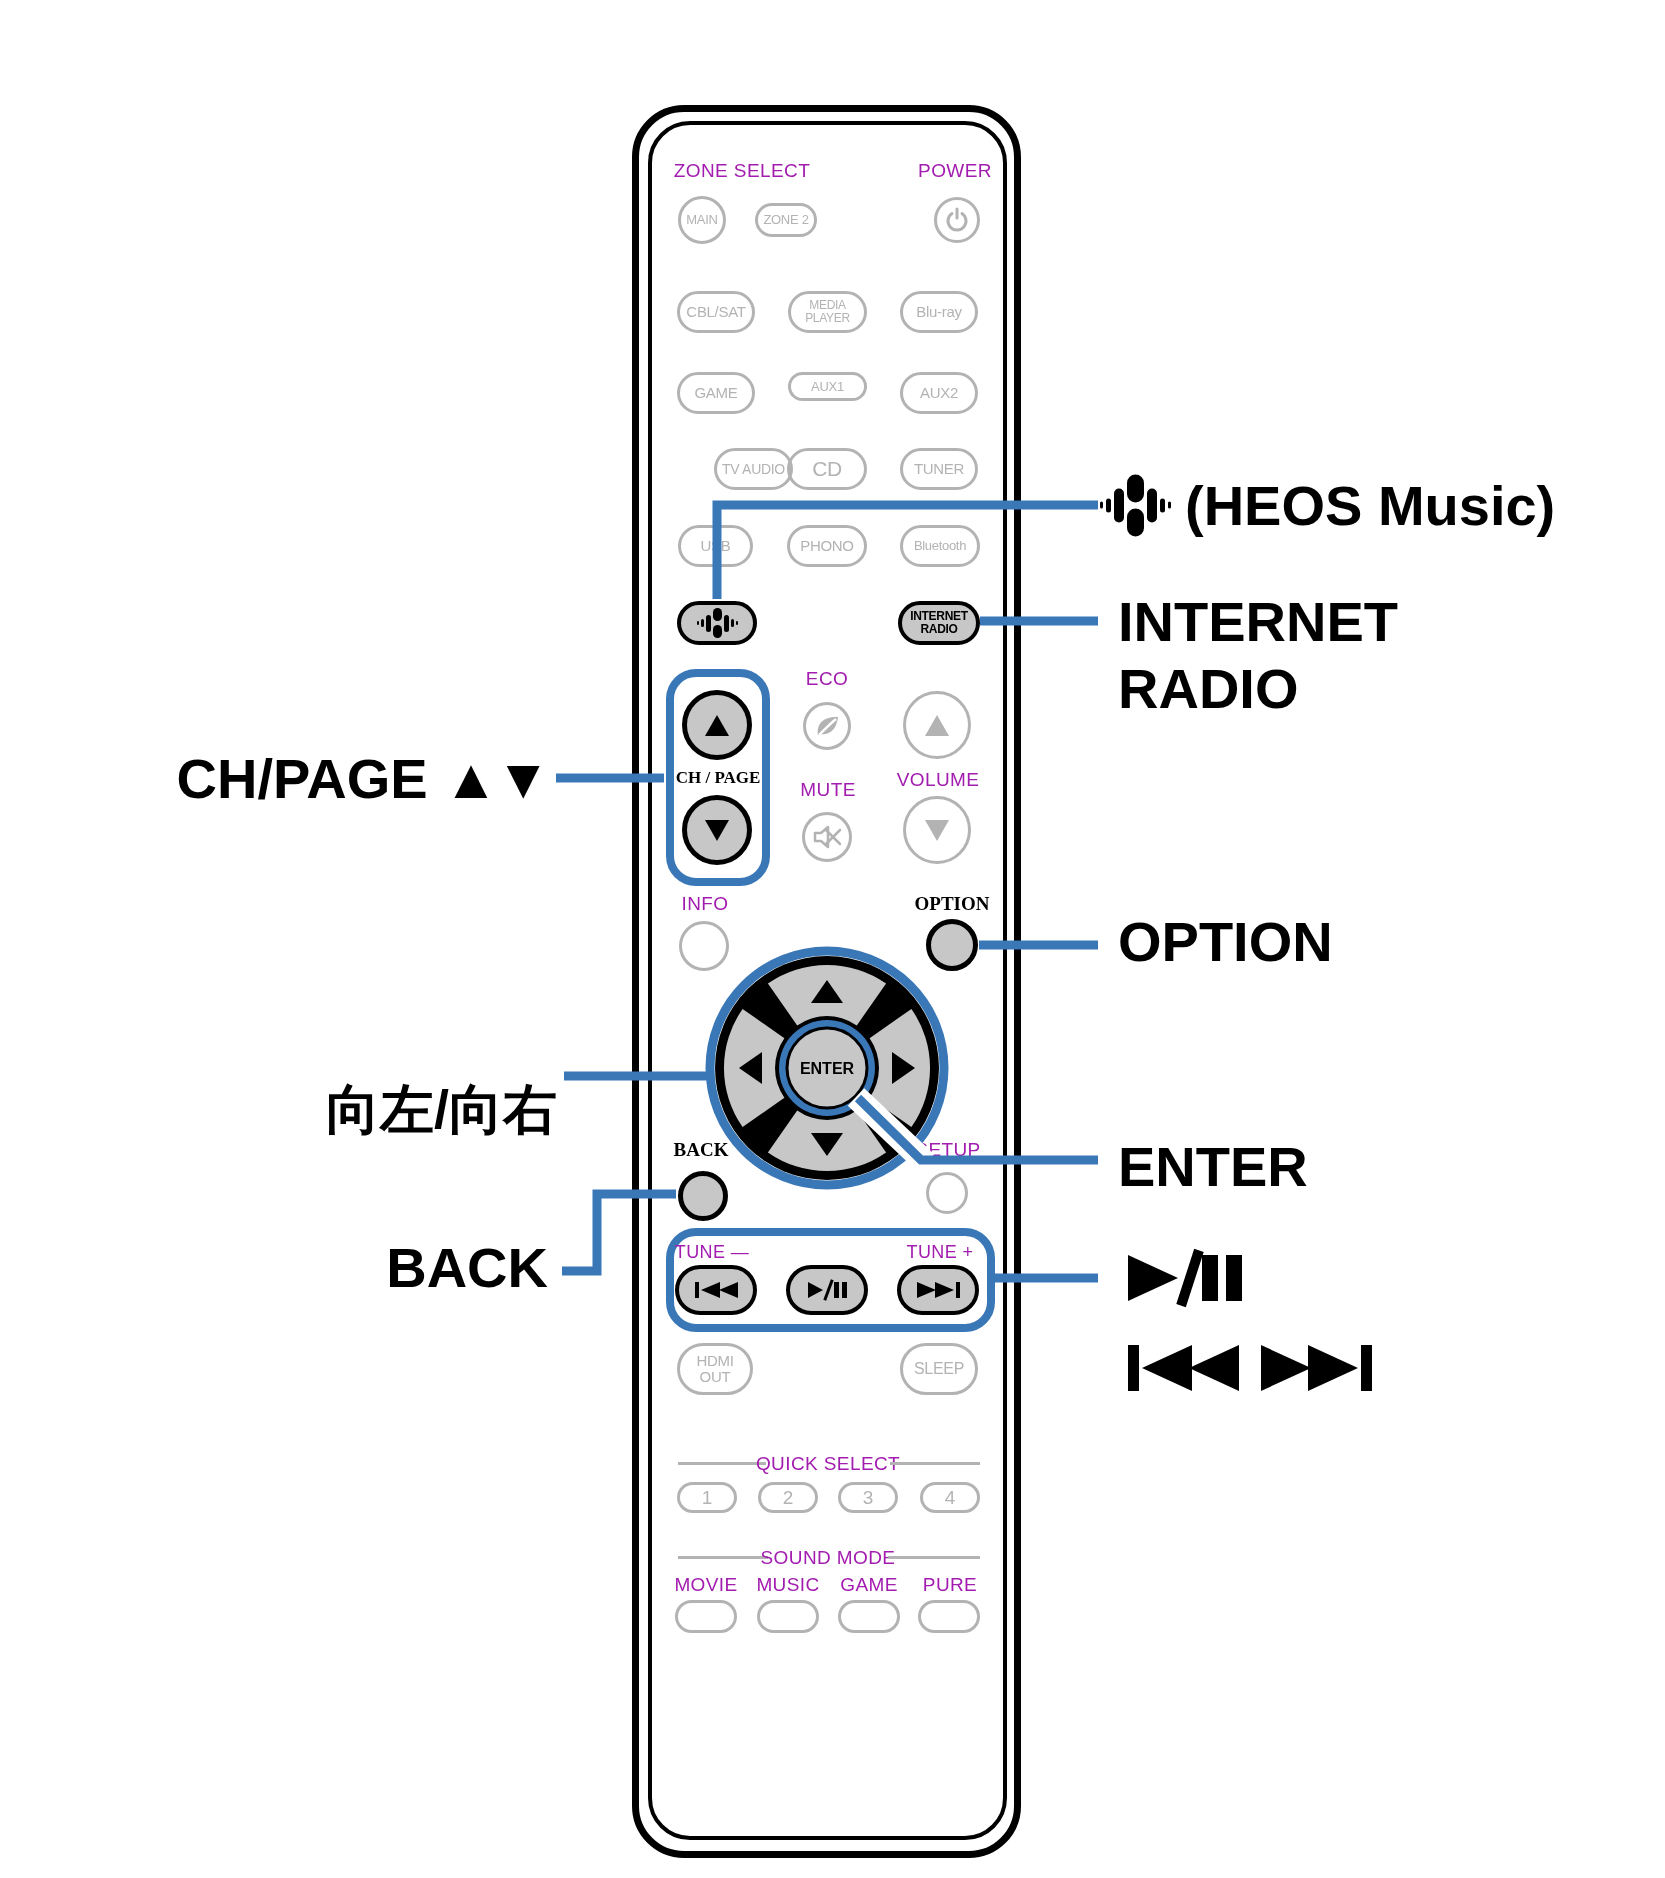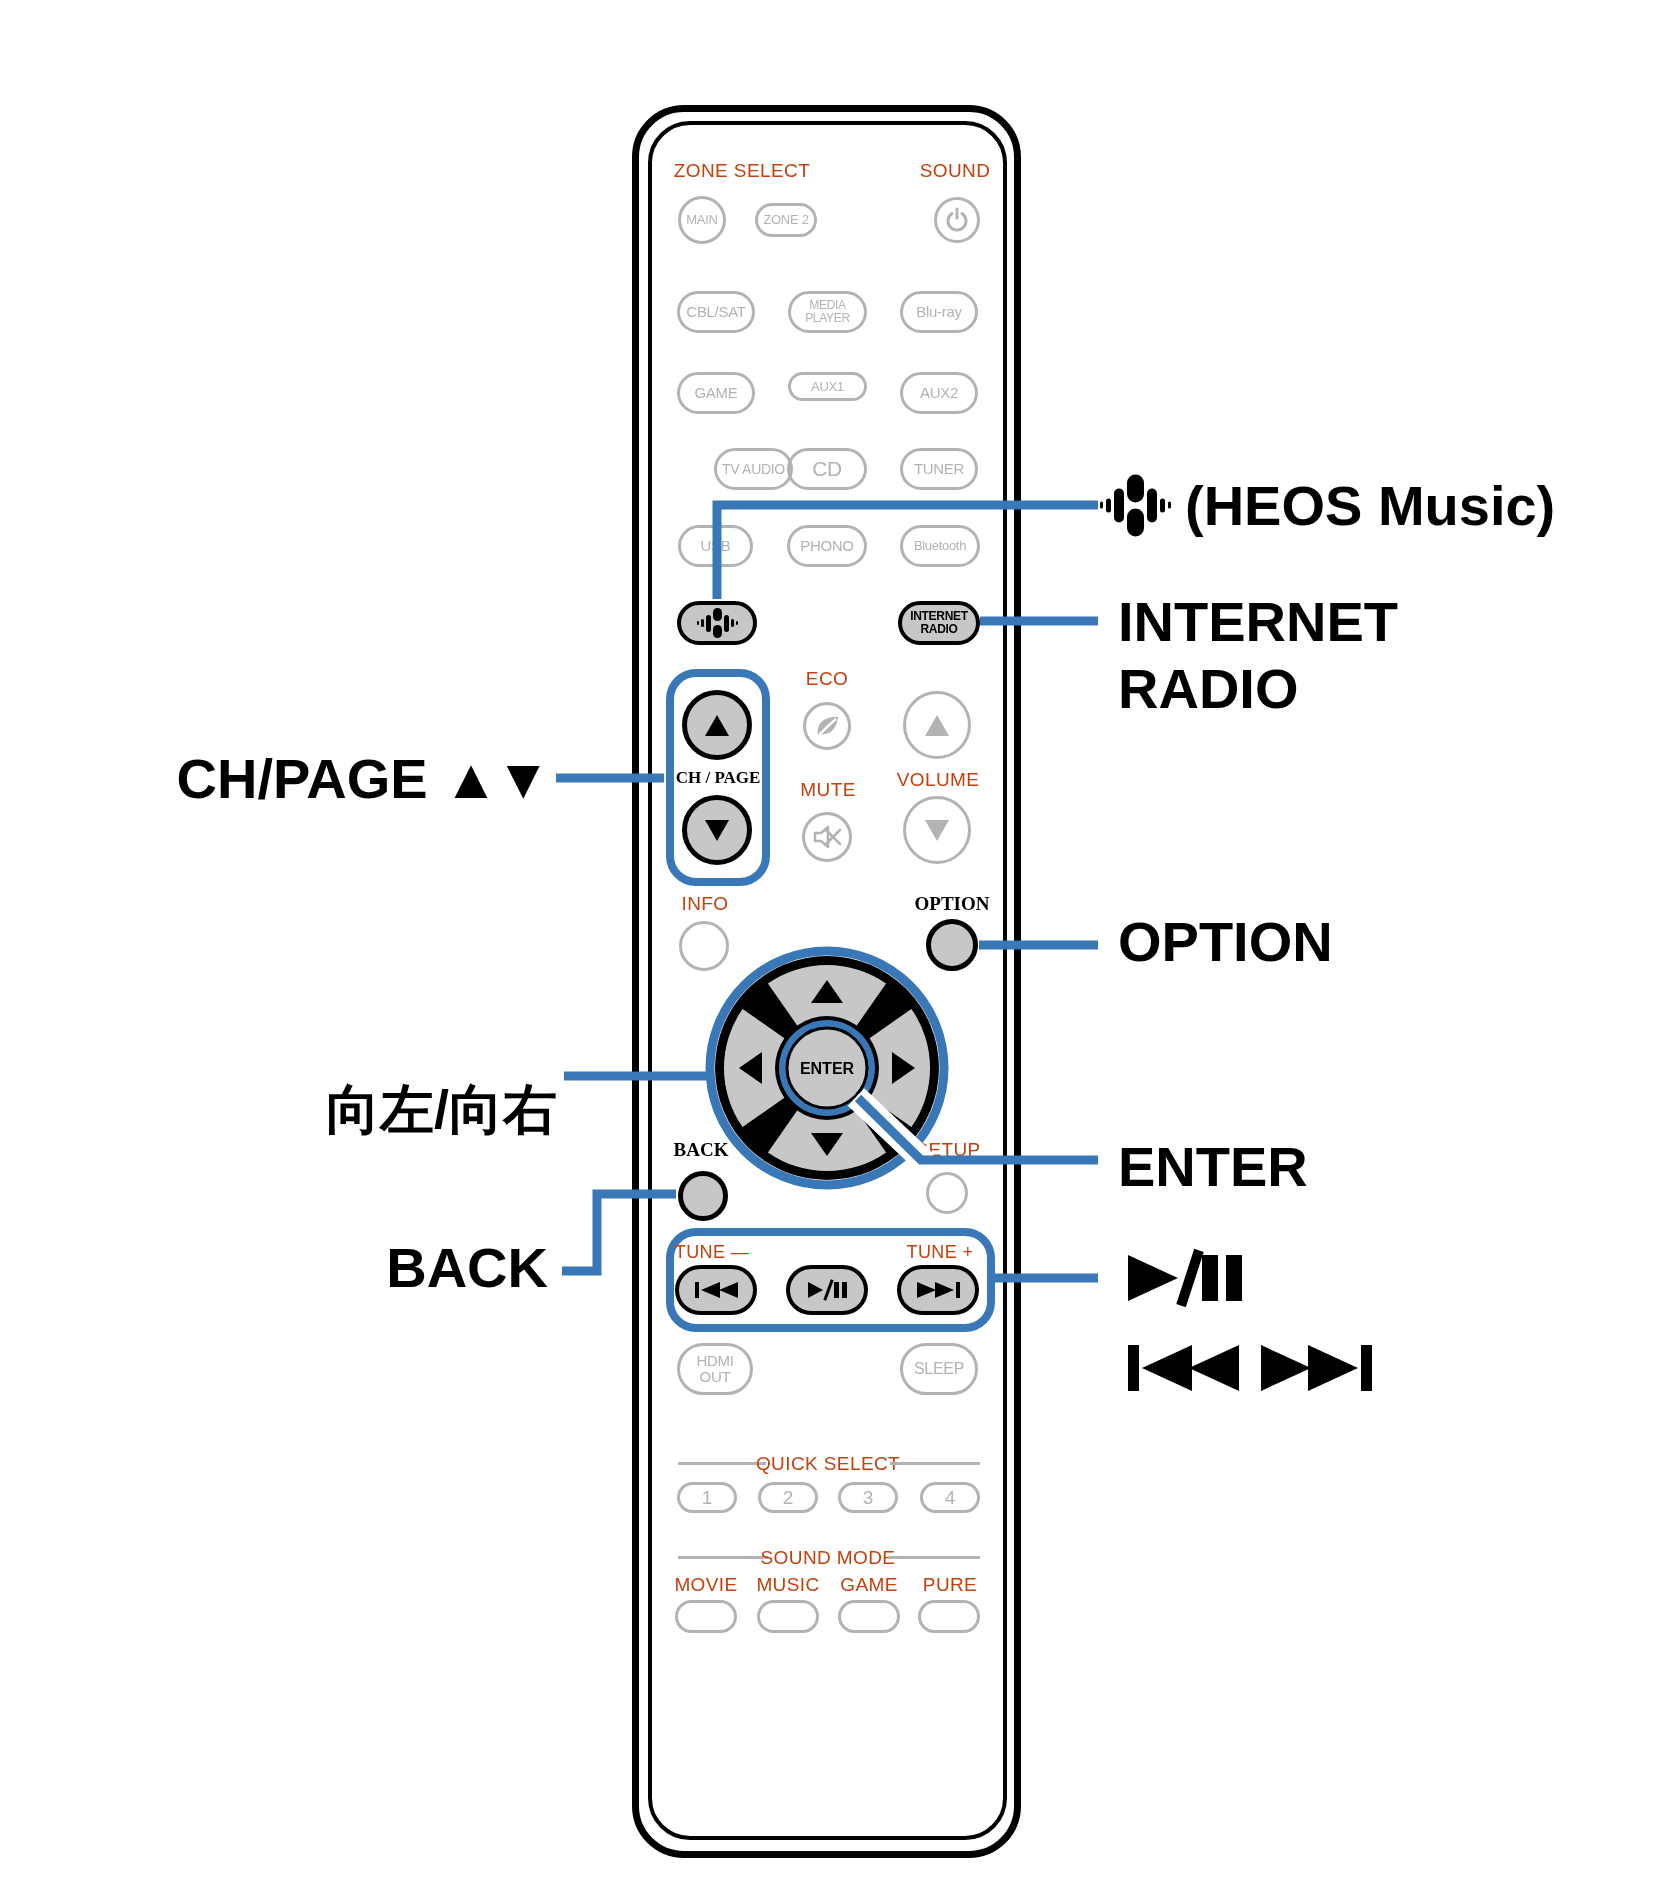--- a/index.html
+++ b/index.html
@@ -4,21 +4,21 @@
 <style>
   html,body{margin:0;padding:0;}
   body{width:1665px;height:1878px;position:relative;background:#fff;
        font-family:"Liberation Sans",sans-serif;overflow:hidden;}
   .abs{position:absolute;box-sizing:border-box;}
   .pill{position:absolute;box-sizing:border-box;border:3px solid #B3B3B3;border-radius:999px;
         color:#B3B3B3;display:flex;align-items:center;justify-content:center;text-align:center;
         font-size:16px;letter-spacing:-0.3px;line-height:1.05;}
   .circ{border-radius:50% !important;}
   .hl{border:4px solid #000 !important;background:#C7C7C7;color:#000;}
-  .lab{position:absolute;color:#c2410c;transform:translate(-50%,-50%);white-space:nowrap;
+  .lab{position:absolute;color:#a21caf;transform:translate(-50%,-50%);white-space:nowrap;
        font-size:19px;letter-spacing:.4px;}
   .lab.blk{color:#000;font-weight:bold;letter-spacing:0;font-family:Liberation Serif, serif;}
   .dash{position:absolute;height:3px;background:#B3B3B3;}
   .callout{position:absolute;color:#000;font-weight:bold;font-size:56px;white-space:nowrap;
            transform:translateY(-50%);}
   .callout.rt{text-align:right;}
   
   .tr-u{width:0;height:0;border-left:12px solid transparent;border-right:12px solid transparent;border-bottom:21px solid #000;}
   .tr-d{width:0;height:0;border-left:12px solid transparent;border-right:12px solid transparent;border-top:21px solid #000;}
   .tr-u.gy{border-bottom-color:#B3B3B3;}
@@ -52,21 +52,21 @@
   .twoline{font-size:12px;line-height:1.12;font-weight:bold;}
   svg{display:block;}
 </style>
 </head>
 <body>
 
 <div class="abs" style="left:632px;top:105px;width:389px;height:1753px;border:7px solid #000;border-radius:52px;"></div>
 <div class="abs" style="left:648px;top:121px;width:359px;height:1719px;border:4px solid #000;border-radius:42px;"></div>
 
 <div class="lab" style="left:742px;top:171px;">ZONE SELECT</div>
-<div class="lab" style="left:955px;top:171px;">SOUND</div>
+<div class="lab" style="left:955px;top:171px;">POWER</div>
 
 <div class="pill circ" style="left:678px;top:196px;width:48px;height:48px;font-size:13px;">
   <span>MAIN</span>
 </div>
 <div class="pill" style="left:755px;top:203px;width:62px;height:34px;font-size:13px;">
   <span>ZONE 2</span>
 </div>
 <div class="pill circ" style="left:934px;top:197px;width:46px;height:46px;">
   <svg width="30" height="30" viewBox="0 0 30 30">
     <path d="M 10 8.5 A 9 9 0 1 0 20 8.5" fill="none" stroke="#B3B3B3" stroke-width="3" stroke-linecap="round"></path>

